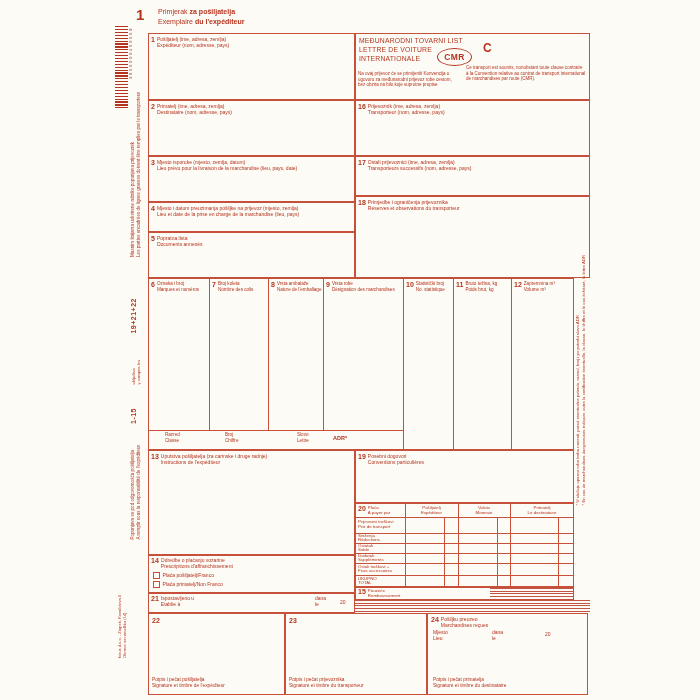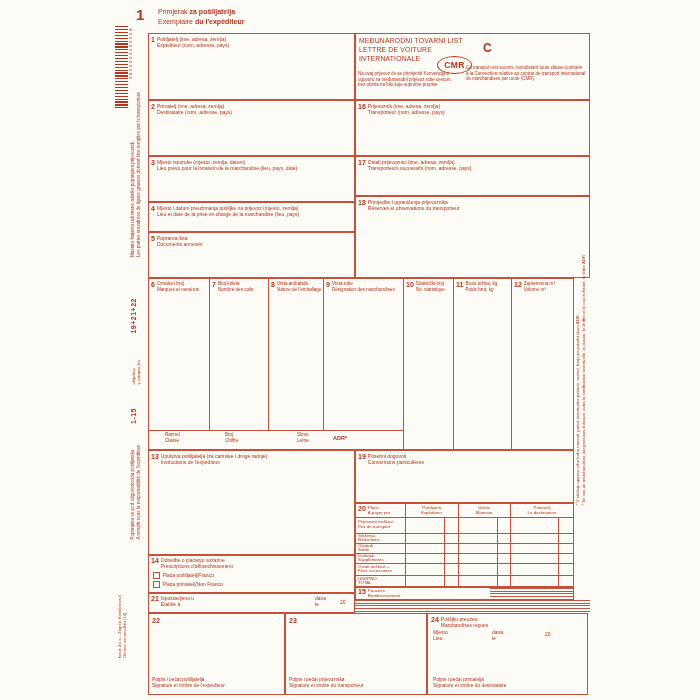--- a/index.html
+++ b/index.html
@@ -103,21 +103,21 @@
         <span>Pošiljatelj (ime, adresa, zemlja)</span>
         <span>Expéditeur (nom, adresse, pays)</span>
       </span>
   </div>
 
   <div style="position:absolute;left:359px;top:37px;font-size:6.8px;line-height:1.3;letter-spacing:.2px;">
     <div>MEĐUNARODNI TOVARNI LIST</div>
     <div>LETTRE DE VOITURE</div>
     <div>INTERNATIONALE</div>
   </div>
-  <div class="oval" style="left:437px;top:56px;width:33px;height:16px;">CMR</div>
+  <div class="oval" style="left:437px;top:48px;width:33px;height:16px;">CMR</div>
   <div style="position:absolute;left:483px;top:41px;font-size:12px;font-weight:bold;">C</div>
   <div class="tiny" style="left:358px;top:71px;width:102px;">Na ovaj prijevoz će se primijeniti Konvencija o ugovoru za međunarodni prijevoz robe cestom, bez obzira na bilo koje suprotne propise</div>
   <div class="tiny" style="left:466px;top:65px;width:120px;">Ce transport est soumis, nonobstant toute clause contraire à la Convention relative au contrat de transport international de marchandises par route (CMR).</div>
 
   <div class="lbl" style="left:151px;top:103px;">
     <span class="no">2</span>
     <span class="txt">
         <span>Primatelj (ime, adresa, zemlja)</span>
         <span>Destinataire (nom, adresse, pays)</span>
       </span>

